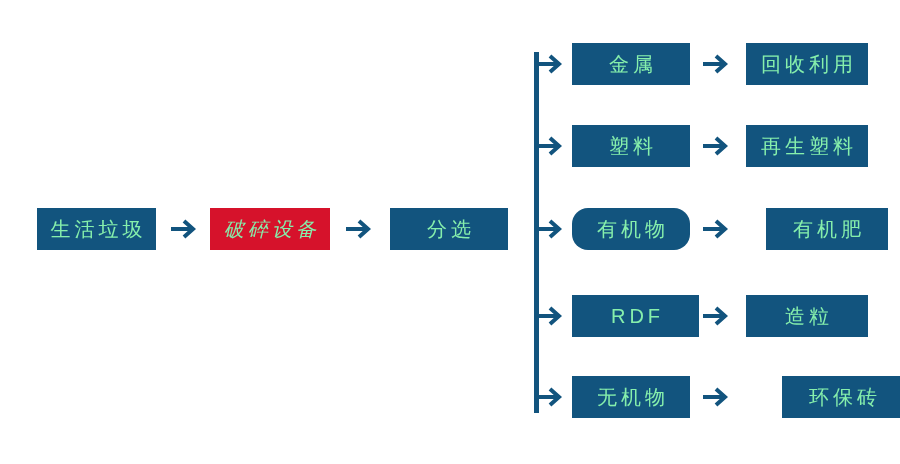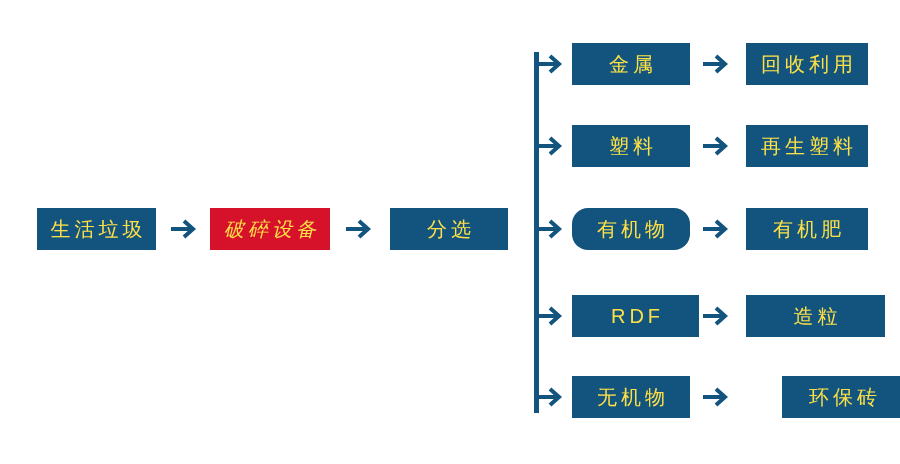--- a/index.html
+++ b/index.html
@@ -12,21 +12,21 @@
     position: relative;
     width: 900px;
     height: 464px;
     background: #ffffff;
     overflow: hidden;
   }
   .node {
     position: absolute;
     height: 42px;
     background: #12547E;
-    color: #fde047;
+    color: #86efac;
     display: flex;
     align-items: center;
     justify-content: center;
     font-size: 20px;
     letter-spacing: 4px;
     padding-left: 4px; 
     box-sizing: border-box;
     white-space: nowrap;
   }
   .node.red { background: #D6122B; font-style: italic; }
@@ -101,34 +101,34 @@
     <svg width="27" height="20" viewBox="0 0 27 20">
       <path d="M0 10 H20 M13 2 L22 10 L13 18" stroke="#12547E" stroke-width="4" fill="none"></path>
     </svg>
   </span>
   <div class="node" style="left:572px; top:208px; width:118px;border-radius:16px;">有机物</div>
   <span class="arrow" style="left:703px; top:219px;">
     <svg width="27" height="20" viewBox="0 0 27 20">
       <path d="M0 10 H20 M13 2 L22 10 L13 18" stroke="#12547E" stroke-width="4" fill="none"></path>
     </svg>
   </span>
-  <div class="node" style="left:746px; top:208px; width:122px;">有机肥</div>
+  <div class="node" style="left:766px; top:208px; width:122px;">有机肥</div>
 
   <span class="arrow" style="left:537px; top:306px;">
     <svg width="27" height="20" viewBox="0 0 27 20">
       <path d="M0 10 H20 M13 2 L22 10 L13 18" stroke="#12547E" stroke-width="4" fill="none"></path>
     </svg>
   </span>
   <div class="node" style="left:572px; top:295px; width:127px;">RDF</div>
   <span class="arrow" style="left:703px; top:306px;">
     <svg width="27" height="20" viewBox="0 0 27 20">
       <path d="M0 10 H20 M13 2 L22 10 L13 18" stroke="#12547E" stroke-width="4" fill="none"></path>
     </svg>
   </span>
-  <div class="node" style="left:746px; top:295px; width:139px;">造粒</div>
+  <div class="node" style="left:746px; top:295px; width:122px;">造粒</div>
 
   <span class="arrow" style="left:537px; top:387px;">
     <svg width="27" height="20" viewBox="0 0 27 20">
       <path d="M0 10 H20 M13 2 L22 10 L13 18" stroke="#12547E" stroke-width="4" fill="none"></path>
     </svg>
   </span>
   <div class="node" style="left:572px; top:376px; width:118px;">无机物</div>
   <span class="arrow" style="left:703px; top:387px;">
     <svg width="27" height="20" viewBox="0 0 27 20">
       <path d="M0 10 H20 M13 2 L22 10 L13 18" stroke="#12547E" stroke-width="4" fill="none"></path>

